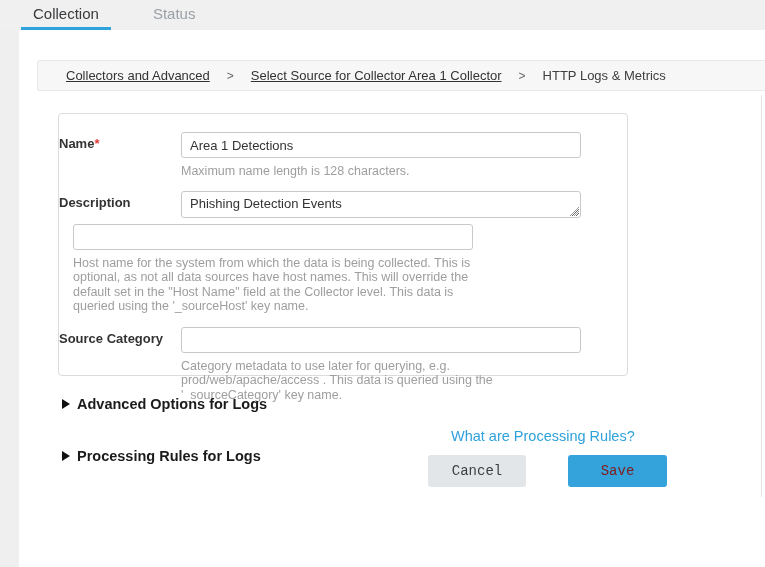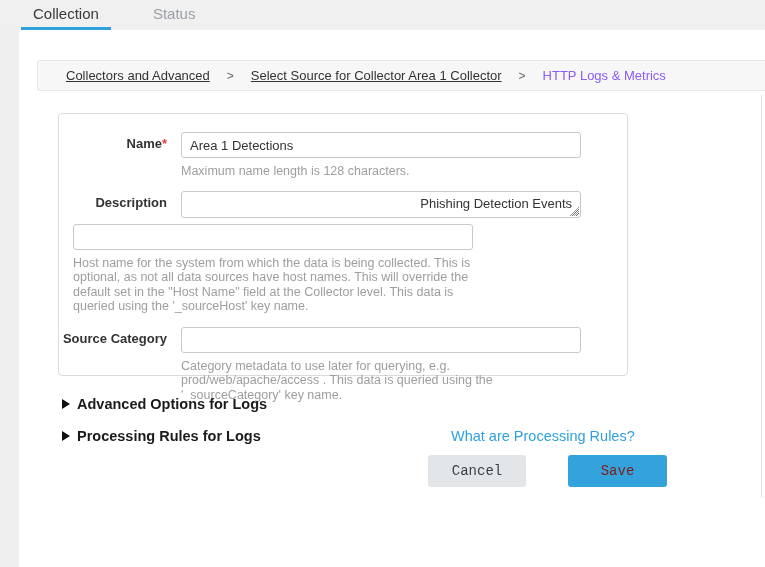--- a/index.html
+++ b/index.html
@@ -46,52 +46,51 @@
     background:#f7f7f7;
     border:1px solid #e8e8e8; border-right:none;
     border-radius:3px 0 0 3px;
     display:flex; align-items:center;
     padding-left:28px;
     font-size:13px;
   }
   .crumb-link {
     color:#333; text-decoration:underline; cursor:pointer;
   }
-  .crumb-current { color:#8b5cf6; }
+  .crumb-current { color:#404040; }
   .crumb-sep { color:#666; margin:0 17px; font-size:12px; }
   
   .panel {
     position:absolute; left:58px; top:113px; width:570px; height:263px;
     border:1px solid #dcdcdc; border-radius:4px;
     background:#fff;
     padding-top:18px;
   }
   .frow { display:flex; }
   .flabel {
     width:108px; flex:0 0 108px;
-    text-align:right;
     font-size:13px; font-weight:bold; color:#333;
     padding-top:4px;
   }
   .req { color:#e53935; }
   .fctrl { margin-left:14px; width:400px; }
   .tinput {
     width:400px; height:23px;
     border:1px solid #c9c9c9; border-radius:3px;
     padding:12px 8px; font-size:13px; color:#333;
     font-family:"Liberation Sans", sans-serif;
     background:#fff; outline:none;
   }
   .tarea-wrap { position:relative; width:400px; }
   .tarea {
     width:400px; height:27px;
     border:1px solid #c9c9c9; border-radius:3px;
     padding:4px 8px 0 8px; font-size:13px; color:#333;
     font-family:"Liberation Sans", sans-serif;
-    resize:vertical; overflow:hidden; outline:none; display:block;text-align:right;
+    resize:vertical; overflow:hidden; outline:none; display:block;
   }
   .grip {
     position:absolute; right:2px; bottom:2px; width:9px; height:9px;
     pointer-events:none;
     background:
       linear-gradient(135deg, transparent 0 45%, #9e9e9e 45% 52%, transparent 52% 70%, #9e9e9e 70% 77%, transparent 77%);
   }
   .helper {
     font-size:12.5px; color:#9e9e9e; line-height:14.5px;
     margin-top:6px; max-width:400px;
@@ -99,21 +98,21 @@
   .mt-name { margin-bottom:12px; }
   .mt-desc { margin-bottom:6px; }
   .mt-host { margin-bottom:13px; }
   
   .section {
     position:absolute; left:62px;
     display:flex; align-items:center;
     cursor:pointer;
   }
   .sec-adv { top:396px;text-align:right; }
-  .sec-proc { top:428px; }
+  .sec-proc { top:448px; }
   .caret {
     width:0; height:0;
     border-left:8px solid #111;
     border-top:5px solid transparent;
     border-bottom:5px solid transparent;
     margin-right:7px;
   }
   .sec-label { font-size:14.5px; font-weight:bold; color:#1b1b1b; }
   .help-link {
     position:absolute; top:428px; left:451px;

